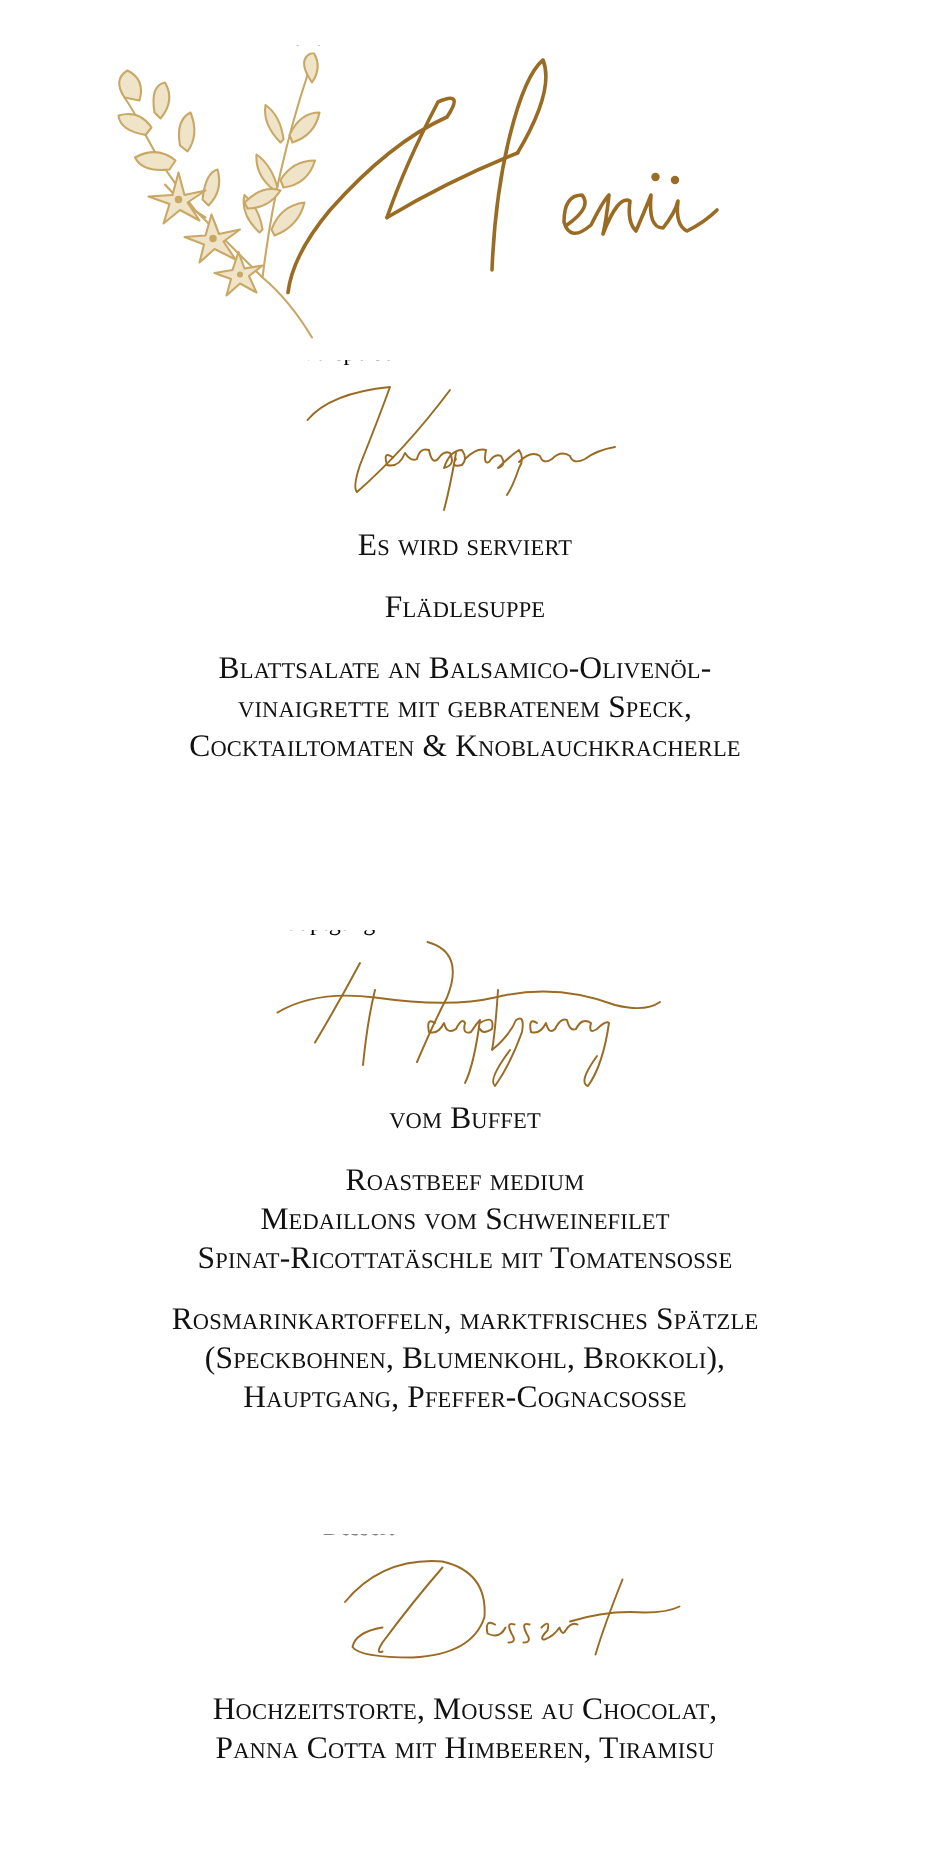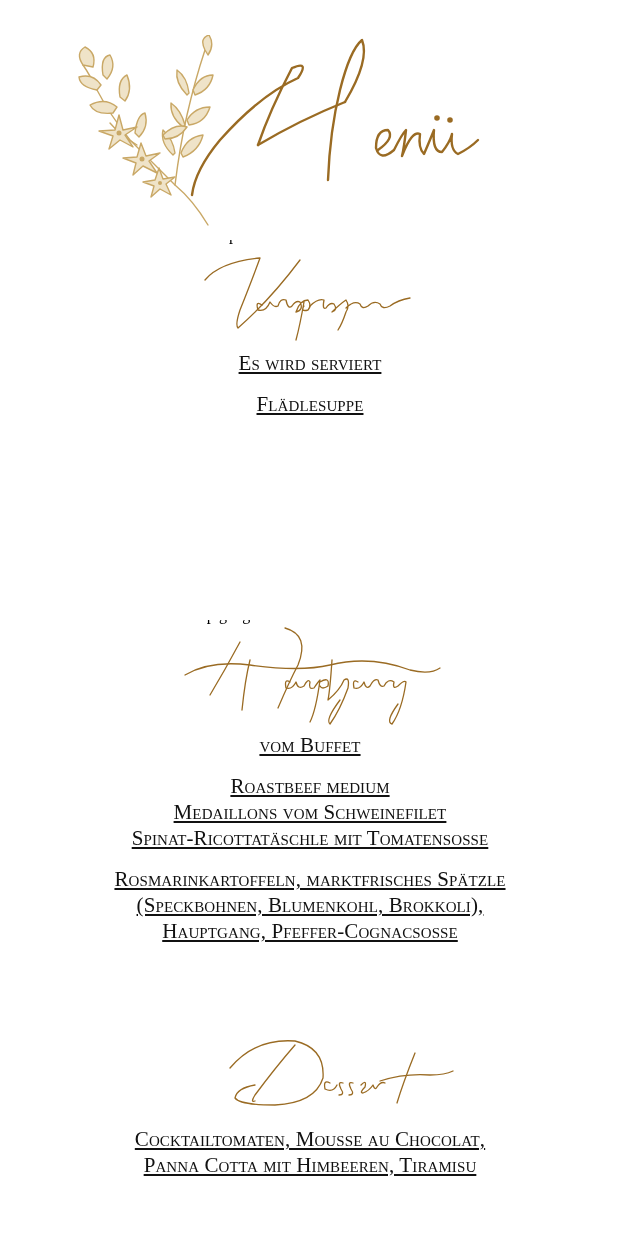--- a/index.html
+++ b/index.html
@@ -18,21 +18,21 @@
   }
   .section-title svg { position: absolute; }
   .sr { position: absolute; left: -9999px; }
 
   .items {
     position: absolute; left: 0; width: 620px; text-align: center;
     font-variant: small-caps; font-size: 21px; line-height: 26px;
     letter-spacing: 0.1px;
   }
   .item { margin: 0 0 15px 0; }
-  .item div { white-space: nowrap; text-decoration: underline; }
+  .item div { white-space: nowrap; }
 </style>
 </head>
 <body>
 
 <div class="header">
   <svg class="sprig" viewBox="0 0 145 195">
     <g fill="#efe3c8" stroke="#c9a866" stroke-width="1.4" stroke-linecap="round" stroke-linejoin="round">
 
       <path d="M133 190 Q118 165 100 150 Q75 125 55 105 Q35 80 22 55 Q15 40 8 30" fill="none"></path>
       <path d="M100 150 Q105 110 112 80 Q120 45 130 15" fill="none"></path>
@@ -96,20 +96,25 @@
 
 <div class="items" style="top:350px;">
   <div class="item">
     <div>Es wird serviert</div>
   </div>
   <div class="item">
     <div>Flädlesuppe</div>
   </div>
   <div class="item">
   </div>
+  <div class="item">
+    <div>Blattsalate an Balsamico-Olivenöl-</div>
+    <div>vinaigrette mit gebratenem Speck,</div>
+    <div>Cocktailtomaten &amp;  Knoblauchkracherle</div>
+  </div>
 </div>
 
 <div class="section-title" style="top:615px;">
   <svg style="left:180px; top:5px; width:265px; height:108px;" viewBox="0 0 265 108">
     <g fill="none" stroke="#9a6b23" stroke-width="1.3" stroke-linecap="round" stroke-linejoin="round">
       <path d="M5 55 Q30 40 70 45 Q120 52 150 45 Q190 35 230 50 Q250 55 260 48"></path>
       <path d="M60 22 Q45 50 30 75"></path>
       <path d="M70 40 Q65 60 62 90"></path>
       <path d="M105 8 Q130 15 118 45 Q110 60 98 88"></path>
       <path d="M110 62 Q104 58 106 68 Q112 70 116 62 Q118 70 124 66 Q128 58 130 62 Q128 70 134 68 Q138 62 140 60 Q136 90 130 102 M140 62 Q150 56 148 66 Q142 70 140 66"></path>
@@ -144,16 +149,16 @@
       <path d="M115 60 Q108 56 110 66 Q118 70 122 62 M128 60 Q122 58 126 66 Q130 72 124 72 M138 60 Q132 58 136 66 Q140 72 134 72 M146 62 Q152 56 150 64 Q144 70 148 70 Q154 68 158 62 Q160 68 162 64 Q166 58 170 60"></path>
       <path d="M200 30 Q188 60 182 80"></path>
       <path d="M165 58 Q190 50 215 52 Q230 52 238 48"></path>
     </g>
     <text class="sr">Dessert</text>
   </svg>
 </div>
 
 <div class="items" style="top:1126px;">
   <div class="item">
-    <div>Cocktailtomaten, Mousse au Chocolat,</div>
+    <div>Hochzeitstorte, Mousse au Chocolat,</div>
     <div>Panna Cotta mit Himbeeren, Tiramisu</div>
   </div>
 </div>
 
 </body></html>

